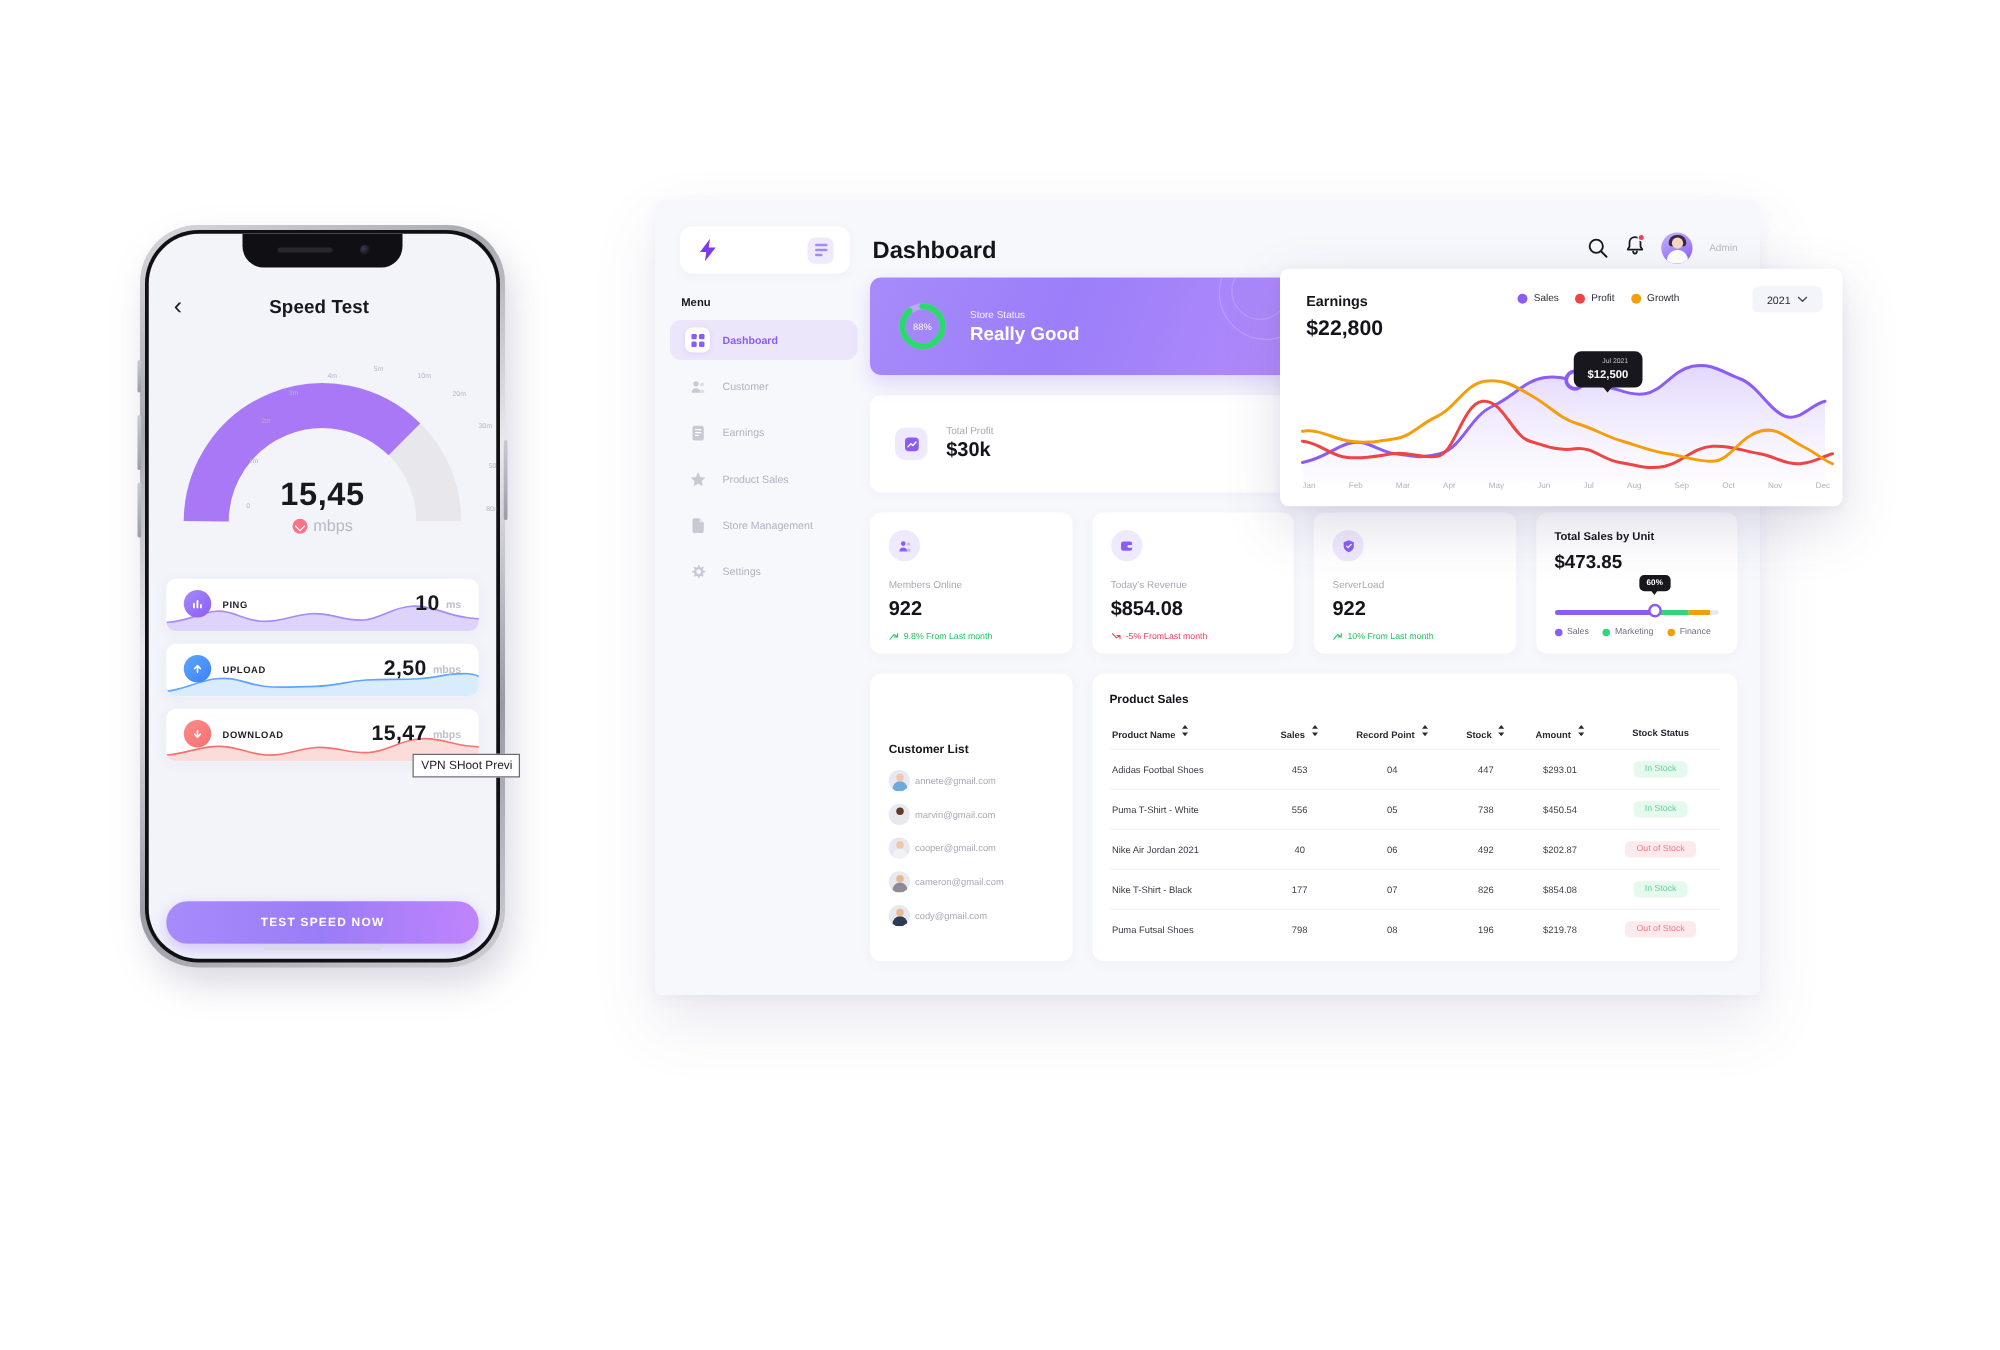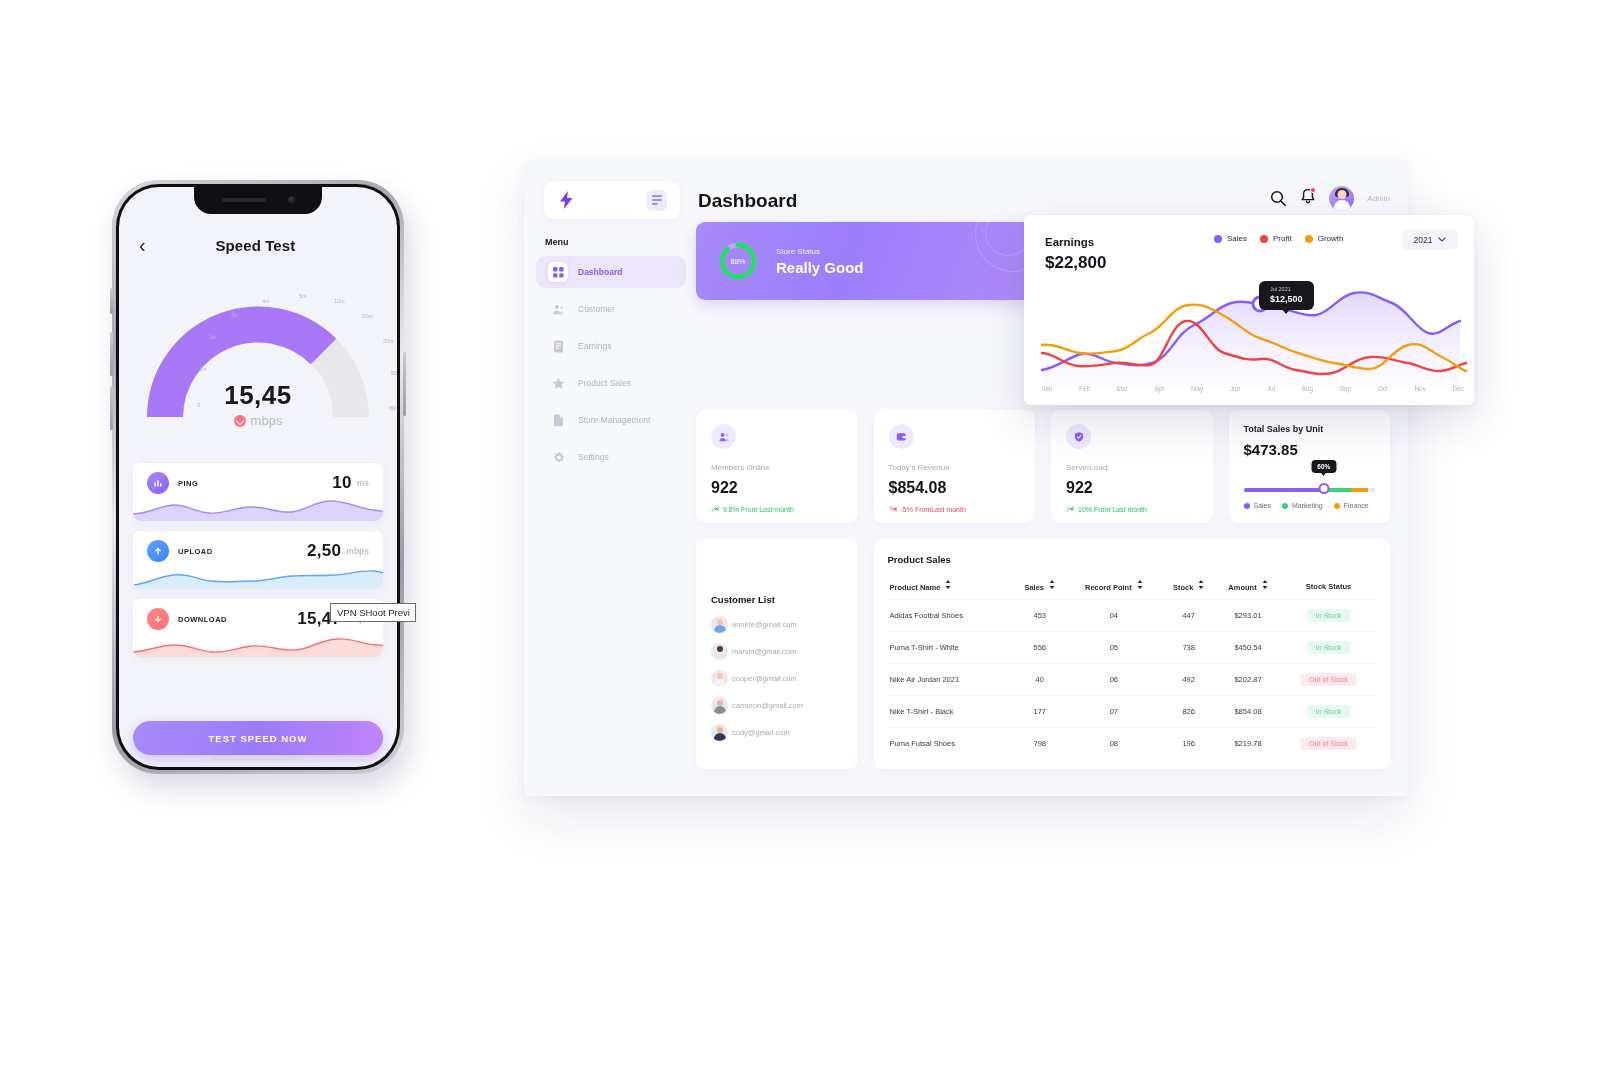--- a/index.html
+++ b/index.html
@@ -51,21 +51,21 @@
 
   .gauge-zone { position:absolute; top:100px; left:0; right:0; height:180px; }
   .gauge-svg { position:absolute; left:50%; transform:translateX(-50%); top:0; }
   .gauge-val { position:absolute; left:0; right:0; top:93px; text-align:center; font-size:26px; font-weight:700; color:#17171d; letter-spacing:.5px; }
   .gauge-unit { position:absolute; left:0; right:0; top:126px; text-align:center; font-size:13px; color:#b9b9c6; font-weight:500; }
   .unit-dot { display:inline-block; width:12px; height:12px; border-radius:50%; background:#fb7185; vertical-align:-2px; margin-right:5px; position:relative; }
   .unit-dot::after{content:"";position:absolute;left:3.5px;top:3px;width:5px;height:5px;border-left:1.4px solid #fff;border-bottom:1.4px solid #fff;transform:rotate(-45deg);}
   .tick { position:absolute; font-size:5.5px; color:#b5b5c2; white-space:nowrap; }
 
   .metric-list { position:absolute; top:276px; left:14px; right:14px; }
-  .metric-card { position:relative; background:#fff; border-radius:8px; height:58px; margin-bottom:10px; overflow:hidden; box-shadow:0 2px 10px rgba(120,110,170,.07); }
+  .metric-card { position:relative; background:#fff; border-radius:8px; height:42px; margin-bottom:10px; overflow:hidden; box-shadow:0 2px 10px rgba(120,110,170,.07); }
   .metric-row { display:flex; align-items:center; height:40px; padding:0 14px; position:relative; z-index:2; }
   .m-ico { width:22px; height:22px; border-radius:50%; display:flex; align-items:center; justify-content:center; flex-shrink:0; }
   .m-ico.ping { background:linear-gradient(135deg,#a78bfa,#8b5cf6); }
   .m-ico.up   { background:linear-gradient(135deg,#60a5fa,#3b82f6); }
   .m-ico.down { background:linear-gradient(135deg,#fb8a8a,#f87171); }
   .m-label { font-size:7.5px; font-weight:700; color:#1c1c26; letter-spacing:.5px; margin-left:9px; }
   .m-val { margin-left:auto; font-size:17px; font-weight:700; color:#17171d; letter-spacing:.3px; }
   .m-unit { font-size:8.5px; color:#c0c0cc; font-weight:600; margin-left:5px; }
   .spark { position:absolute; left:0; right:0; bottom:0; height:26px; }
 
@@ -196,21 +196,21 @@
   }
   .e-title { position:absolute; left:21px; top:21px; font-size:11.5px; font-weight:700; color:#14141b; }
   .e-amount { position:absolute; left:21px; top:38px; font-size:17px; font-weight:700; color:#14141b; }
   .e-legend { position:absolute; left:190px; top:19px; display:flex; align-items:center; gap:13px; }
   .el-item { display:flex; align-items:center; gap:5px; font-size:8px; color:#2a2a35; }
   .el-dot { width:8px; height:8px; border-radius:50%; }
   .yearsel { position:absolute; right:16px; top:14px; width:56px; height:21px; background:#f4f5fa; border-radius:5px; display:flex; align-items:center; justify-content:center; gap:6px; font-size:8.5px; color:#2a2a35; cursor:pointer; }
   .e-chart { position:absolute; left:0; right:0; top:62px; height:110px; }
   .e-months { position:absolute; left:18px; right:10px; top:170px; display:flex; justify-content:space-between; }
   .e-months span { font-size:6.5px; color:#b2b2c0; }
-  .e-tip { position:absolute; left:235px; top:66px; background:#17171d; color:#fff; border-radius:6px; padding:5px 11px 6px; text-align:left; }
+  .e-tip { position:absolute; left:235px; top:66px; background:#17171d; color:#fff; border-radius:6px; padding:5px 11px 6px; text-align:right; }
   .e-tip-d { font-size:5.5px; color:#c7c7d2; }
   .e-tip-v { font-size:9px; font-weight:700; margin-top:2px; }
   .e-tip::after { content:""; position:absolute; left:50%; bottom:-4px; transform:translateX(-50%); border-left:5px solid transparent; border-right:5px solid transparent; border-top:6px solid #17171d; }
 </style>
 </head>
 <body>
 
 <div class="phone-wrap">
   <div class="phone-shadow"></div>
   <div class="phone-frame">
@@ -430,20 +430,32 @@
               <circle cx="22" cy="22" r="16" fill="none" stroke="#2bd96c" stroke-width="5" stroke-linecap="round" stroke-dasharray="88.5 100.5" transform="rotate(-90 22 22)"></circle>
             </svg>
             <span class="ring-pct">88%</span>
           </span>
           <span class="store-txt">
             <div class="store-sub">Store Status</div>
             <div class="store-main">Really Good</div>
           </span>
         </div>
 
+        <div class="card statcard">
+          <span class="st-ico">
+            <svg width="13" height="13" viewBox="0 0 13 13">
+                <rect x="1" y="1" width="11" height="11" rx="3" fill="#8b5cf6"></rect>
+                <path d="M3.4 8.4 L5.7 6 L7.3 7.4 L9.8 4.6" stroke="#fff" stroke-width="1.2" fill="none" stroke-linecap="round" stroke-linejoin="round"></path>
+              </svg>
+          </span>
+          <span class="st-txt">
+            <div class="st-label">Total Profit</div>
+            <div class="st-val">$30k</div>
+          </span>
+        </div>
       </div>
 
       <div class="col-right-stats">
         <div class="card statcard">
           <span class="st-ico">
             <svg width="13" height="13" viewBox="0 0 13 13">
                 <rect x="1.5" y="1.5" width="10" height="10" rx="3" fill="#8b5cf6"></rect>
                 <rect x="3.6" y="6" width="1.4" height="3.6" rx=".6" fill="#fff"></rect>
                 <rect x="5.9" y="3.6" width="1.4" height="6" rx=".6" fill="#fff"></rect>
                 <rect x="8.2" y="7" width="1.4" height="2.6" rx=".6" fill="#fff"></rect>

